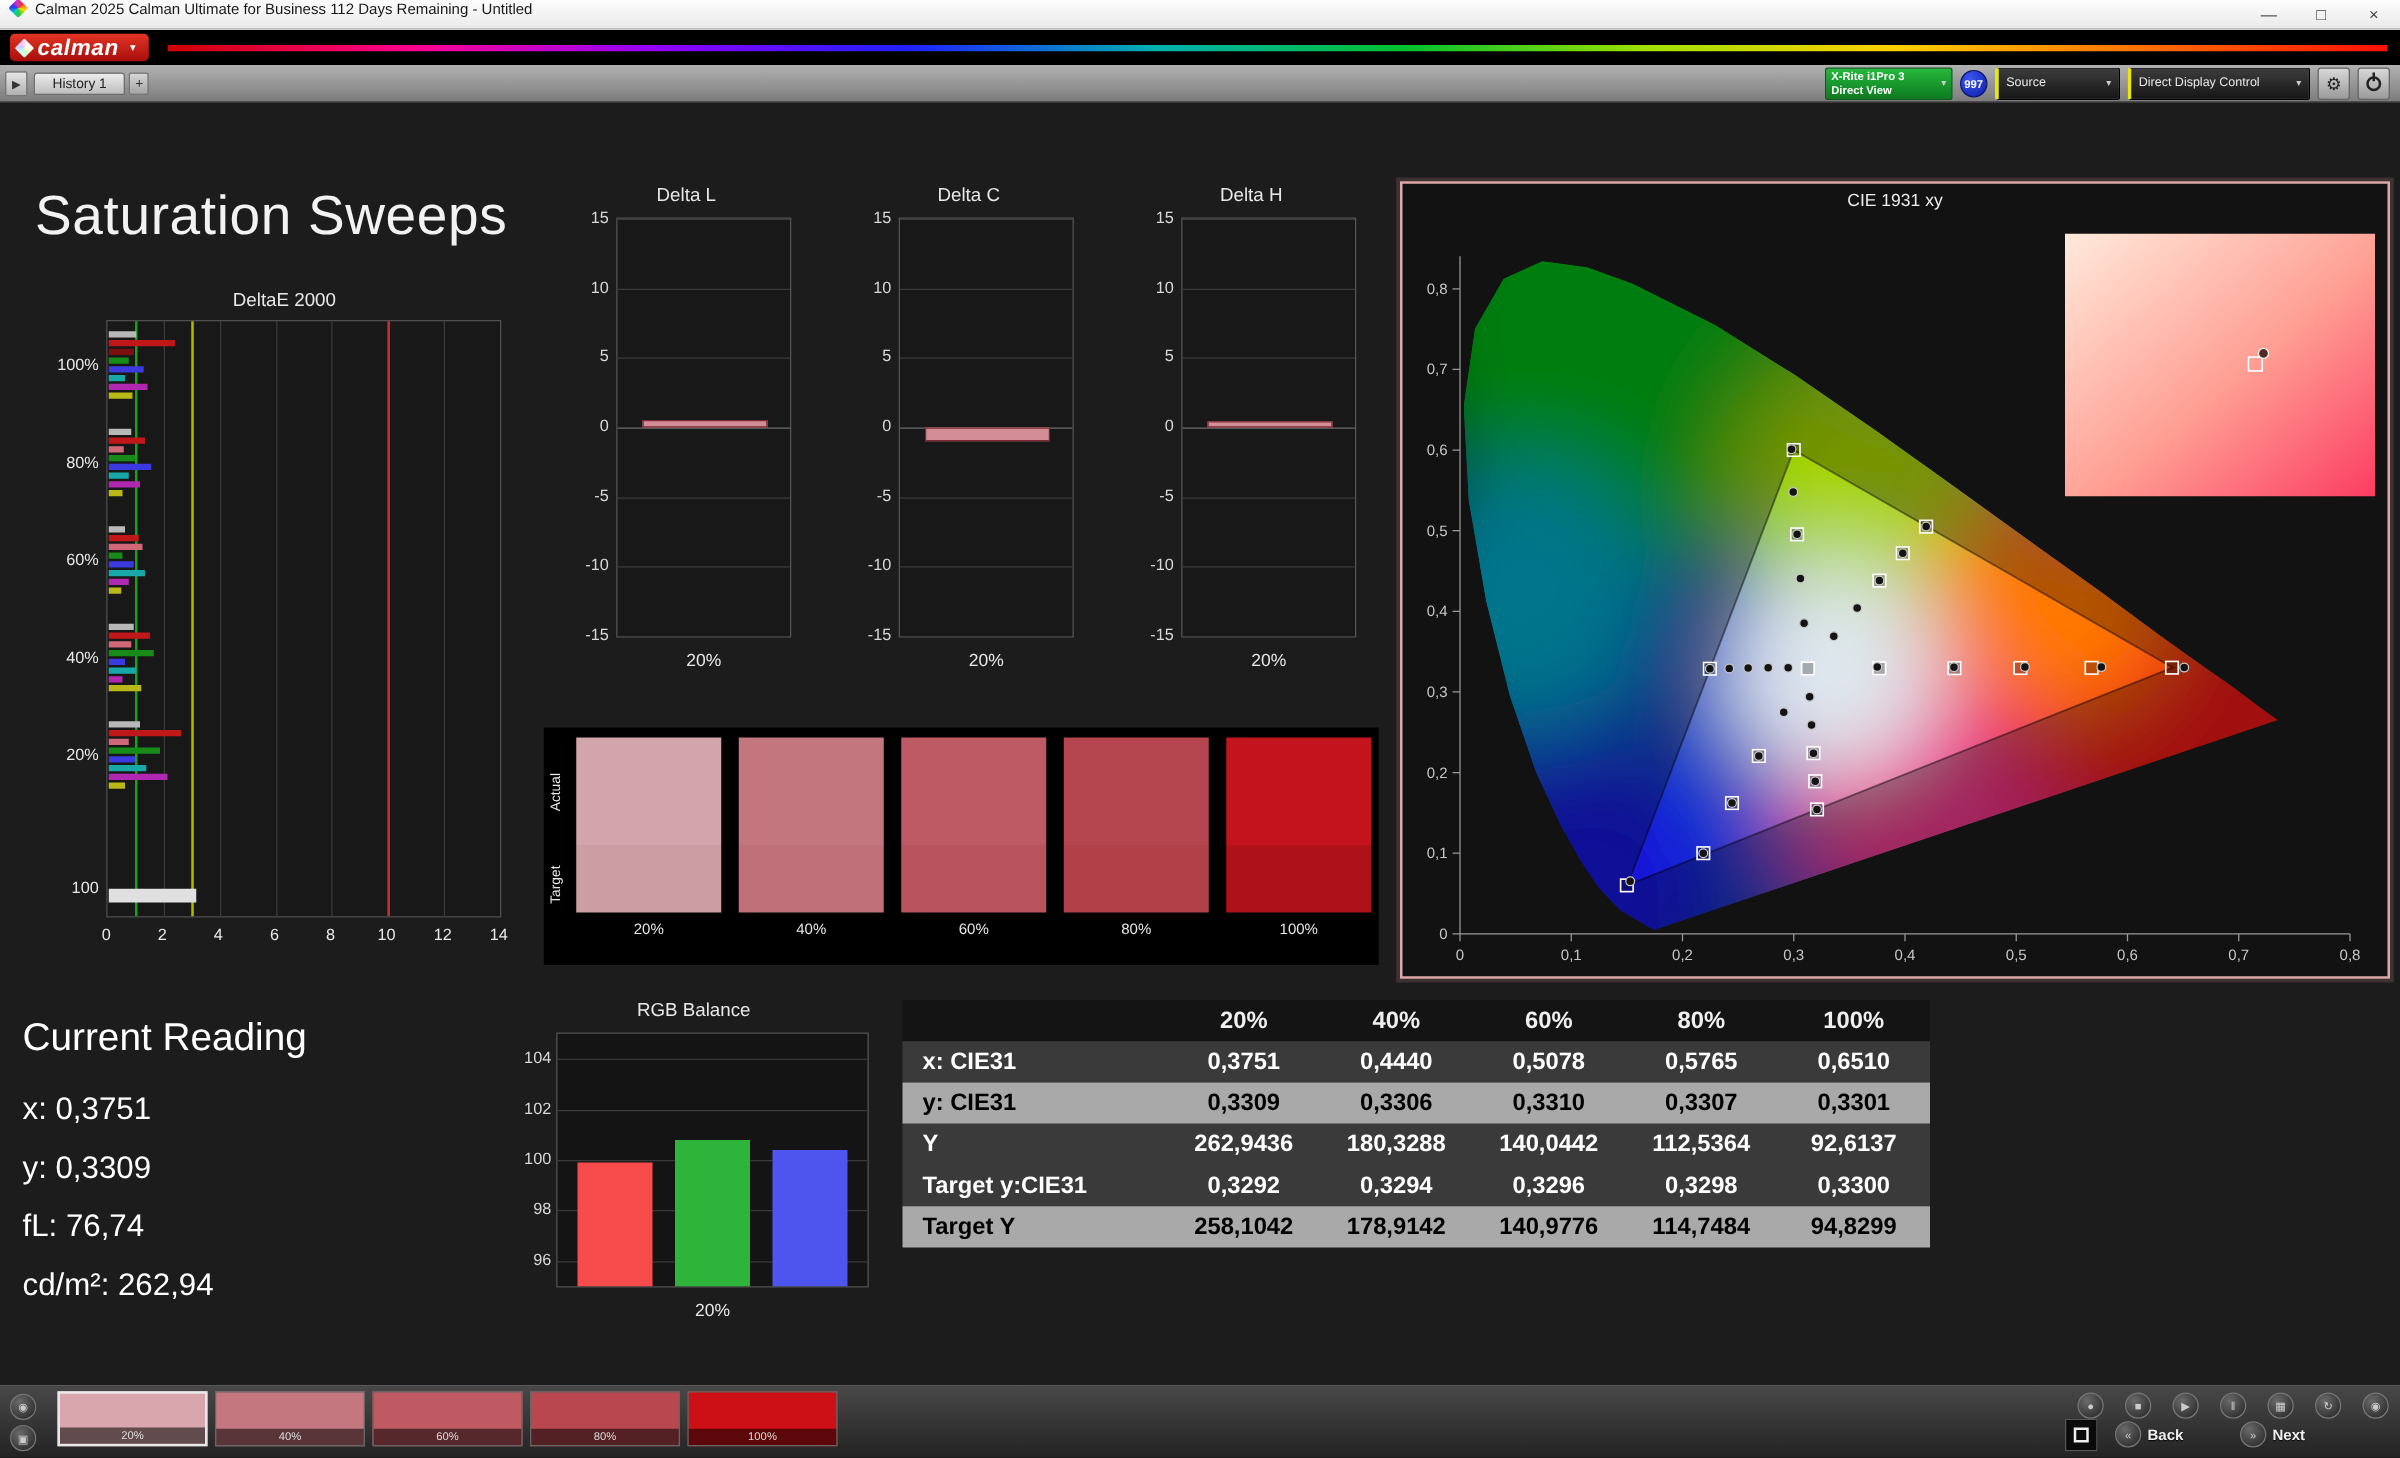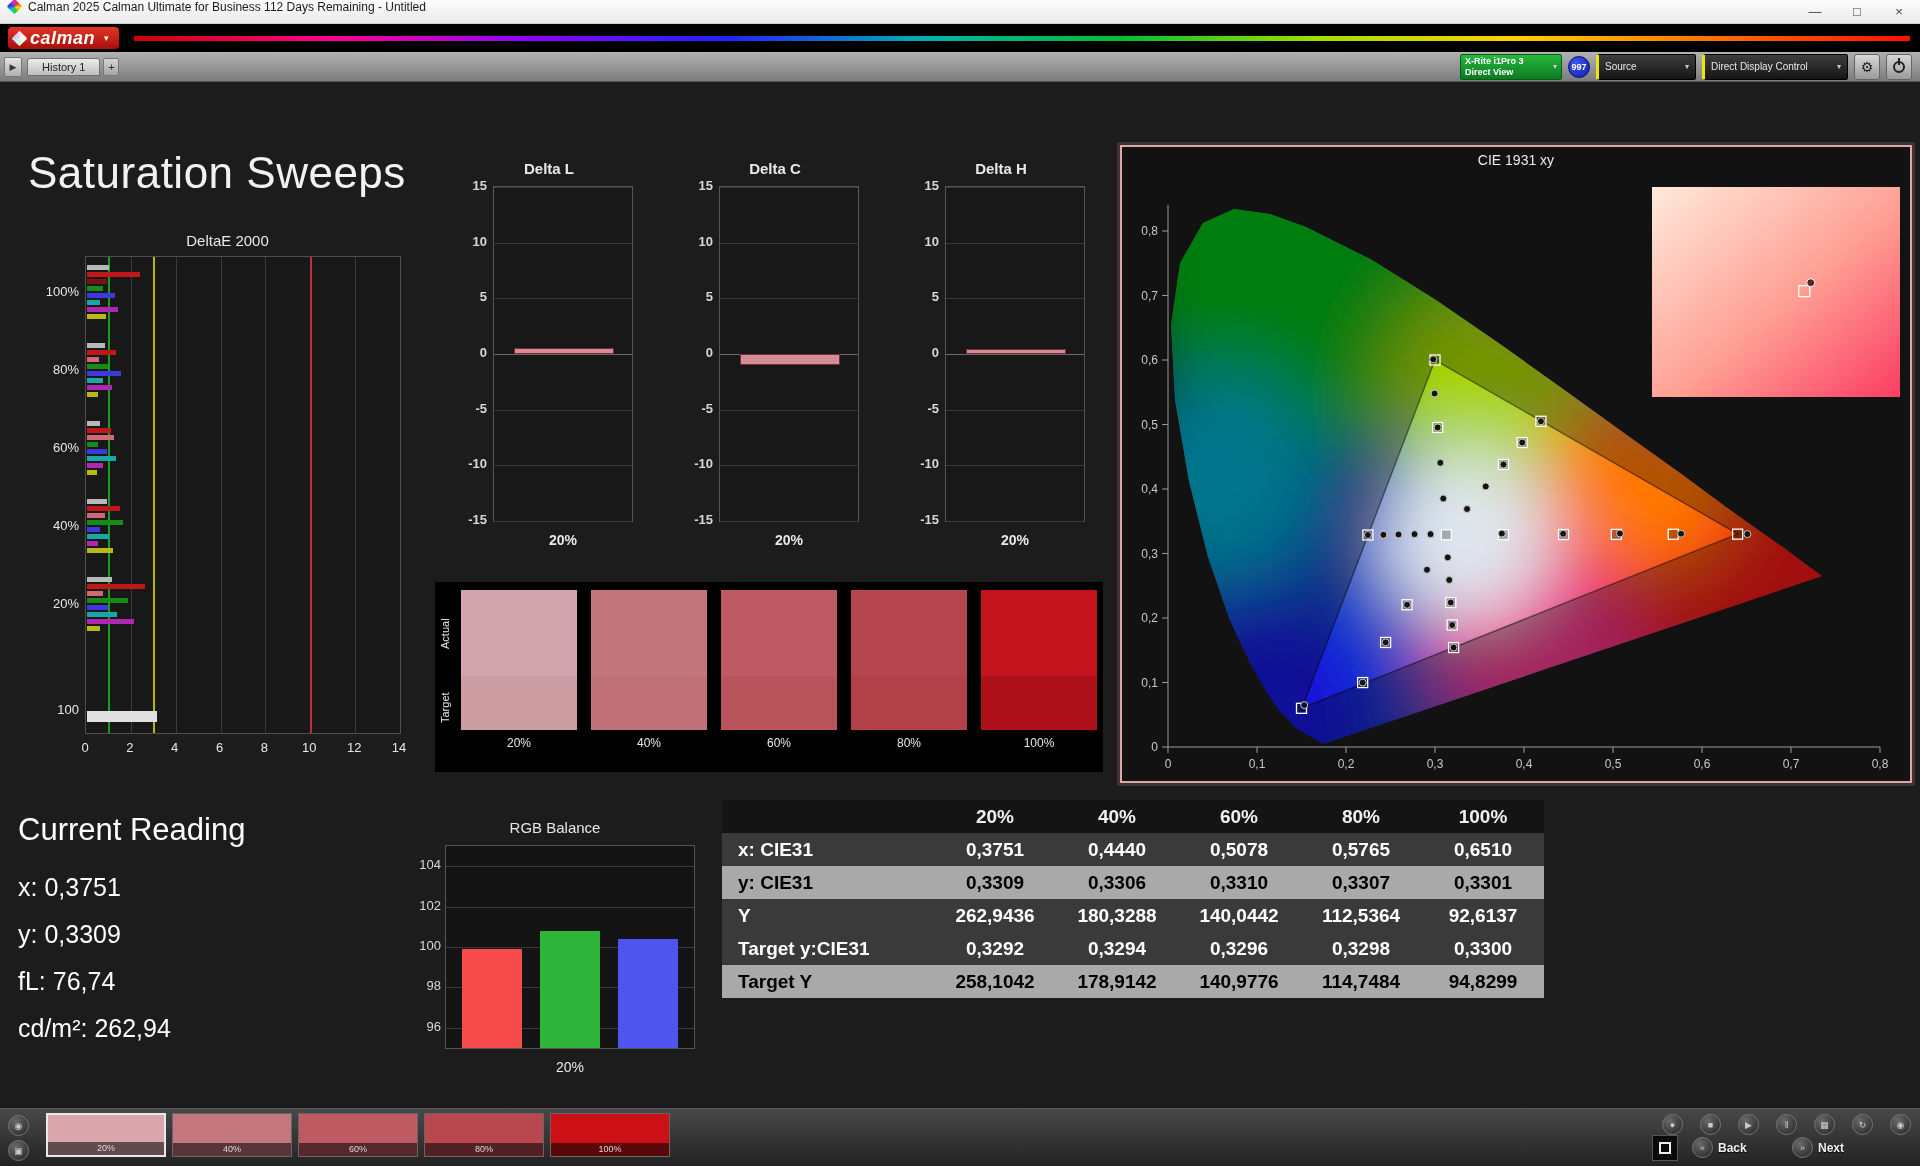--- a/index.html
+++ b/index.html
@@ -70,21 +70,21 @@
 
   
   .deltae-wrap { left:45px; top:232px; width:365px; height:532px; }
   .de-plot { position:absolute; left:40px; top:24px; width:316px; height:478px;
     border:1px solid #4f4f4f; background:#181818; }
   .hbar { position:absolute; left:1px; height:5px; }
   .de-ylabel { position:absolute; left:0; width:34px; text-align:right; font-size:13px; color:#e8e8e8; }
   .de-xlabel { position:absolute; top:508px; width:18px; text-align:center; font-size:13px; color:#e8e8e8; }
 
   
-  .delta-wrap { top:160px; width:180px; height:408px;font-weight:bold; }
+  .delta-wrap { top:148px; width:180px; height:408px; }
   .dl-plot { position:absolute; left:34px; top:26px; width:140px; height:336px;
     border:1px solid #555; background:#181818; }
   .dl-tick { position:absolute; left:0; width:28px; text-align:right; font-size:13px; color:#d8d8d8; }
   .dl-bar { position:absolute; left:20px; width:100px; border:1px solid #7e2a33; }
   .dl-xlabel { position:absolute; top:372px; left:34px; width:140px; text-align:center;
     font-size:14px; color:#e8e8e8; }
 
   
   .swatch-panel { position:absolute; left:435px; top:582px; width:668px; height:190px; background:#000; }
   .rot-label { position:absolute; left:4px; writing-mode:vertical-rl; transform:rotate(180deg);
@@ -98,21 +98,21 @@
     color:#e8e8e8; font-size:12px; }
 
   
   .cie-panel { position:absolute; left:1120px; top:145px; width:792px; height:638px;
     background:#121212; border:2px solid #dca8a8; box-shadow:0 0 0 3px rgba(220,150,150,.18); }
   .cie-title { position:absolute; top:5px; left:0; right:0; text-align:center;
     font-size:14px; color:#ececec; z-index:2; }
   .cie-svg text { font-family:"Liberation Sans", sans-serif; }
 
   
-  .rgb-wrap { left:405px; top:800px; width:300px; height:262px;margin-top:19px; }
+  .rgb-wrap { left:405px; top:800px; width:300px; height:262px; }
   .rgb-plot { position:absolute; left:40px; top:26px; width:250px; height:204px;
     border:1px solid #555; background:#141414; }
   .rgb-tick { position:absolute; left:4px; width:32px; text-align:right; font-size:13px; color:#d8d8d8; }
   .rgb-bar { position:absolute; bottom:0; width:60px; }
   .rgb-xlabel { position:absolute; top:240px; left:40px; width:250px; text-align:center;
     font-size:14px; color:#e8e8e8; }
 
   
   .current { position:absolute; left:18px; top:812px; color:#fff; }
   .cur-title { font-size:31px; font-weight:300; margin-bottom:16px; }

